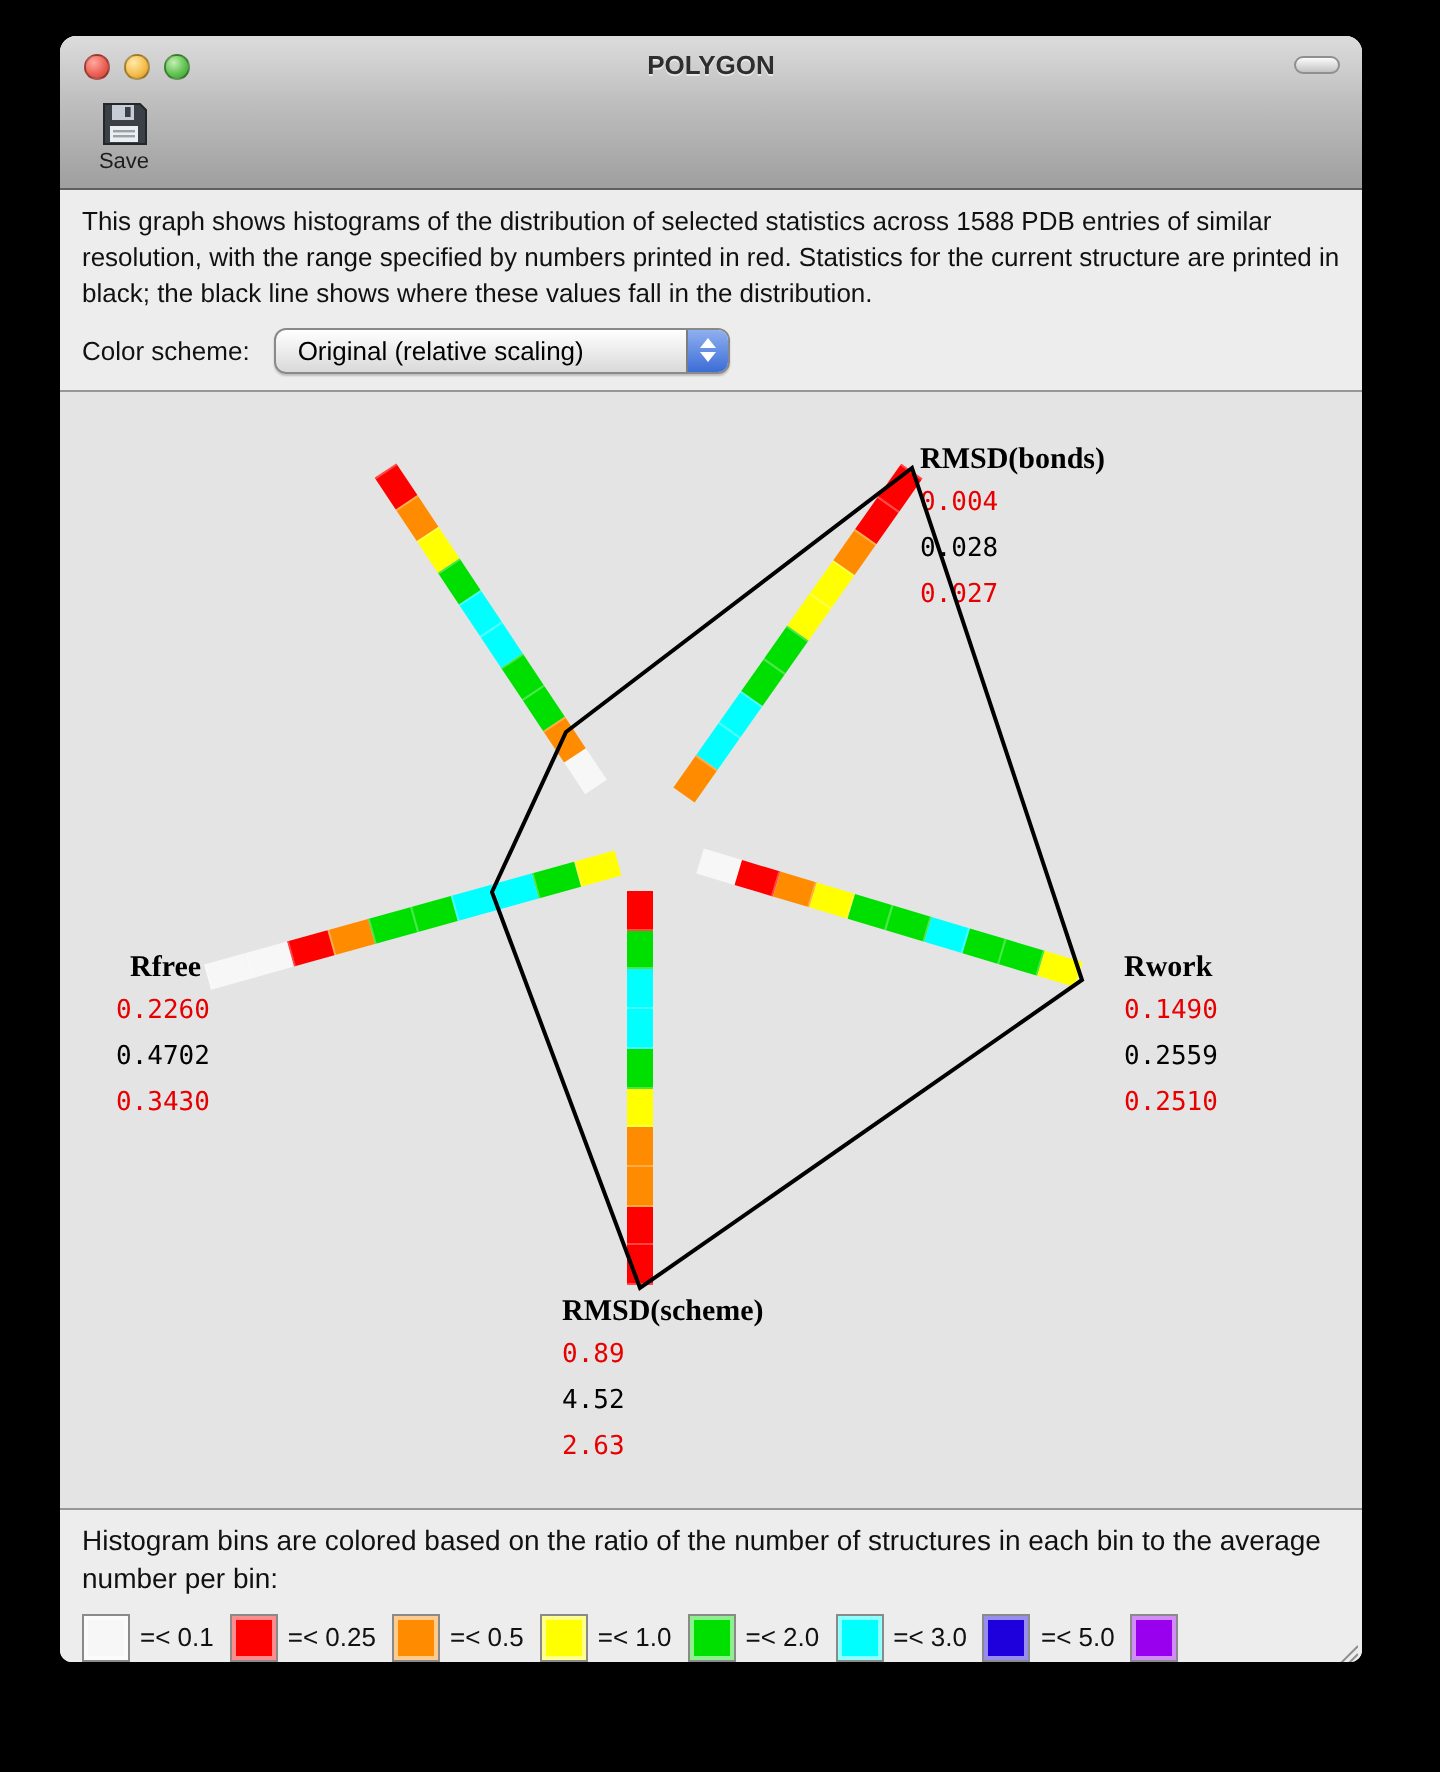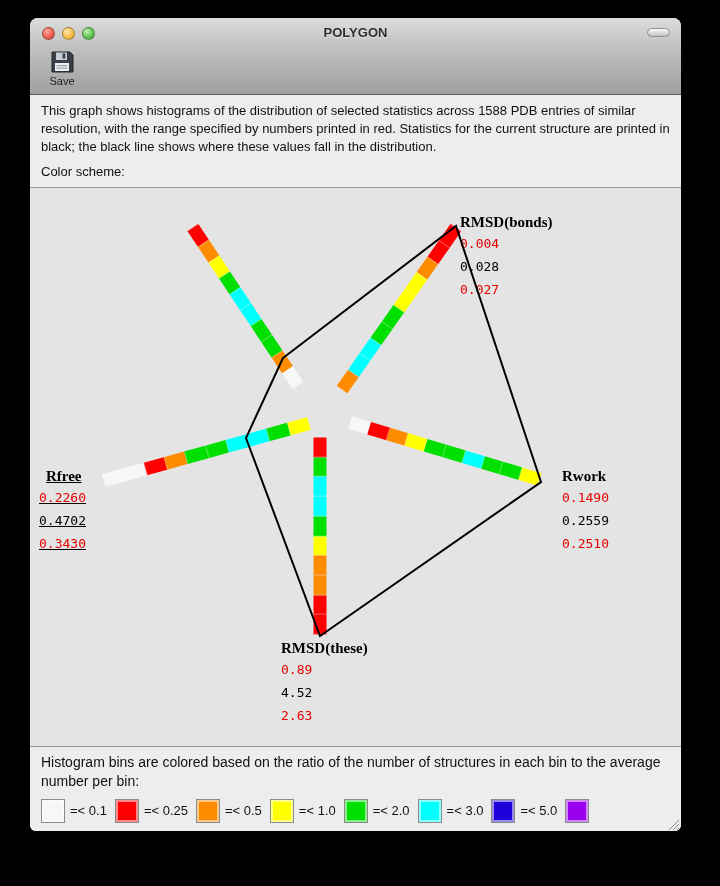--- a/index.html
+++ b/index.html
@@ -109,20 +109,27 @@
         </svg>
       </span>
       <span class="save-label">Save</span>
     </div>
   </div>
 
   <div class="intro">This graph shows histograms of the distribution of selected statistics across 1588 PDB entries of similar resolution, with the range specified by numbers printed in red.  Statistics for the current structure are printed in black; the black line shows where these values fall in the distribution.</div>
 
   <div class="scheme-row">
     <span class="scheme-label">Color scheme:</span>
+    <div class="dropdown">
+      <span>Original (relative scaling)</span>
+      <div class="stepper">
+        <div class="tri-up"></div>
+        <div class="tri-down"></div>
+      </div>
+    </div>
   </div>
 
   <div class="plot-wrap">
     <div class="plot-inner">
 
       <div class="arm" style="left:260px; top:191.5px; width:190px; transform:rotate(-123.64deg);">
           <div class="arm-cell" style="background: rgb(247, 247, 247);"></div>
           <div class="arm-cell" style="background: rgb(255, 140, 0);"></div>
           <div class="arm-cell" style="background: rgb(0, 224, 0);"></div>
           <div class="arm-cell" style="background: rgb(0, 224, 0);"></div>
@@ -188,26 +195,26 @@
         <div class="v-black">0.028</div>
         <div class="v-red">0.027</div>
       </div>
       <div class="axis-block" style="left:524px; top:278px;">
         <div class="axis-name">Rwork</div>
         <div class="v-red">0.1490</div>
         <div class="v-black">0.2559</div>
         <div class="v-red">0.2510</div>
       </div>
       <div class="axis-block" style="left:243px; top:450px;">
-        <div class="axis-name">RMSD(these)</div>
+        <div class="axis-name">RMSD(scheme)</div>
         <div class="v-red">0.89</div>
         <div class="v-black">4.52</div>
         <div class="v-red">2.63</div>
       </div>
-      <div class="axis-block" style="left:1px; top:278px;text-decoration:underline;">
+      <div class="axis-block" style="left:20px; top:278px;">
         <div class="axis-name" style="padding-left:7px;">Rfree</div>
         <div class="v-red">0.2260</div>
         <div class="v-black">0.4702</div>
         <div class="v-red">0.3430</div>
       </div>
 
       <svg class="plot-svg" width="643" height="558">
         <polygon id="poly" fill="none" stroke="#000" stroke-width="2" stroke-linejoin="miter" points="245,170 418,38 503,294 282,448 208,250"></polygon>
       </svg>
 

